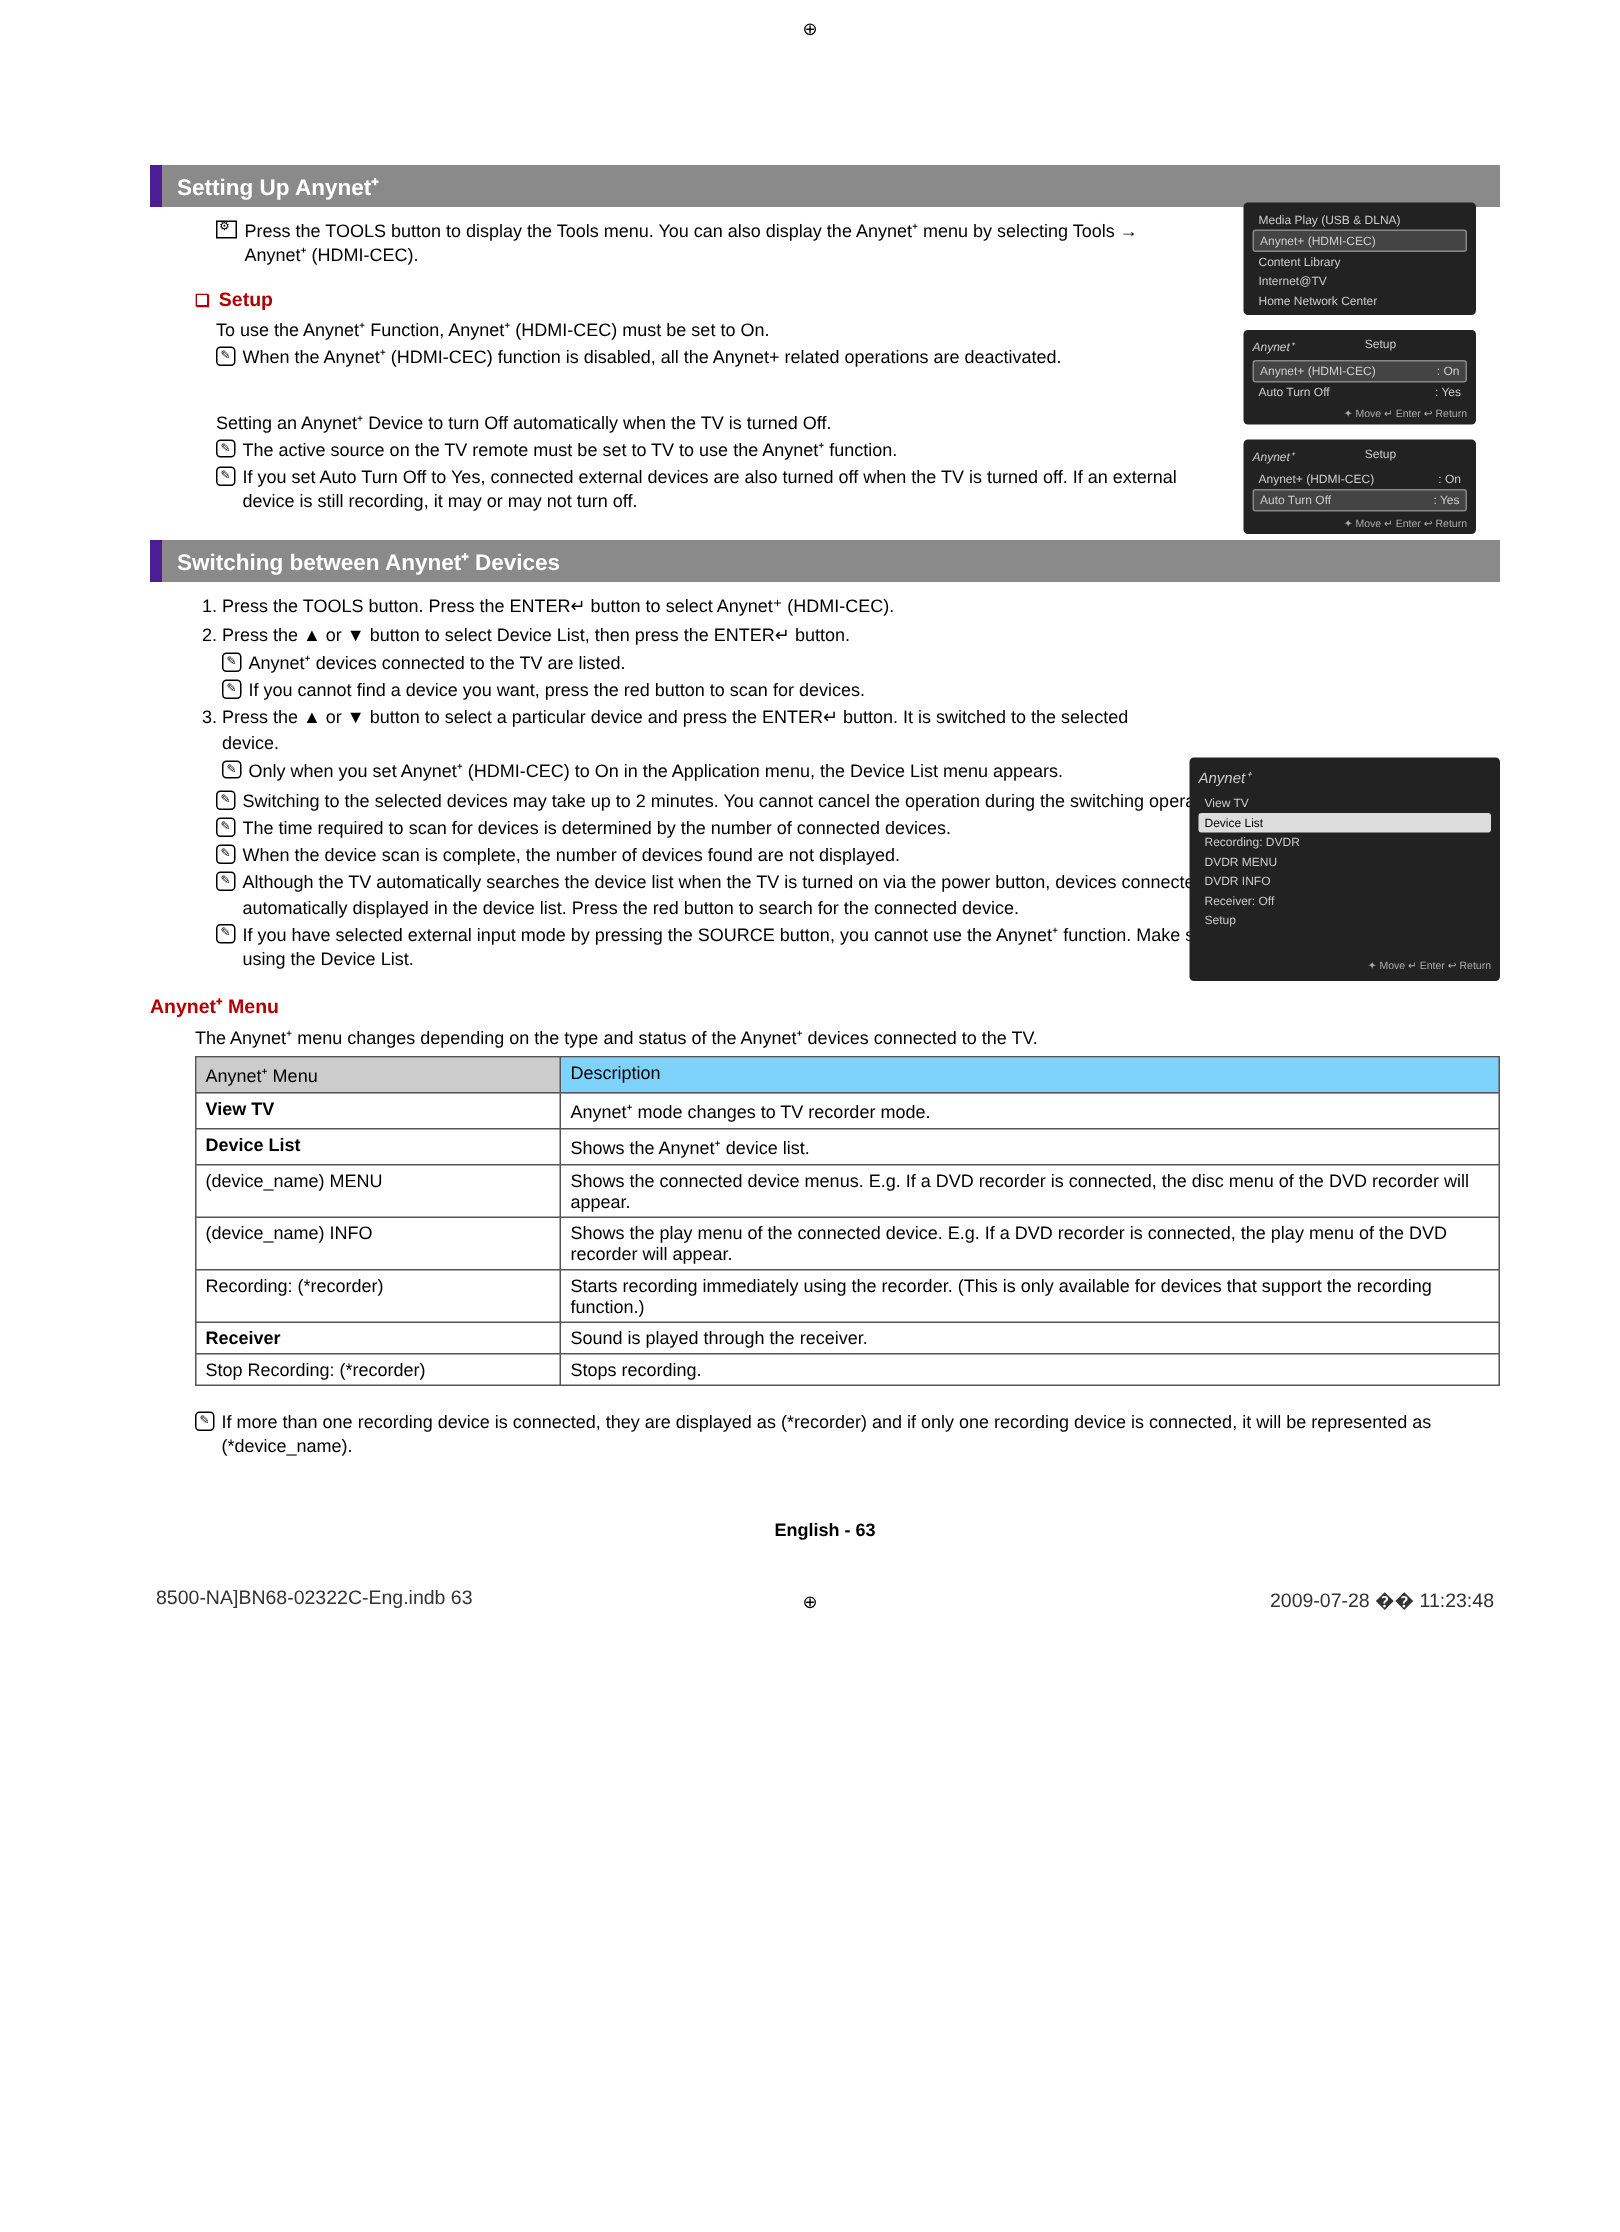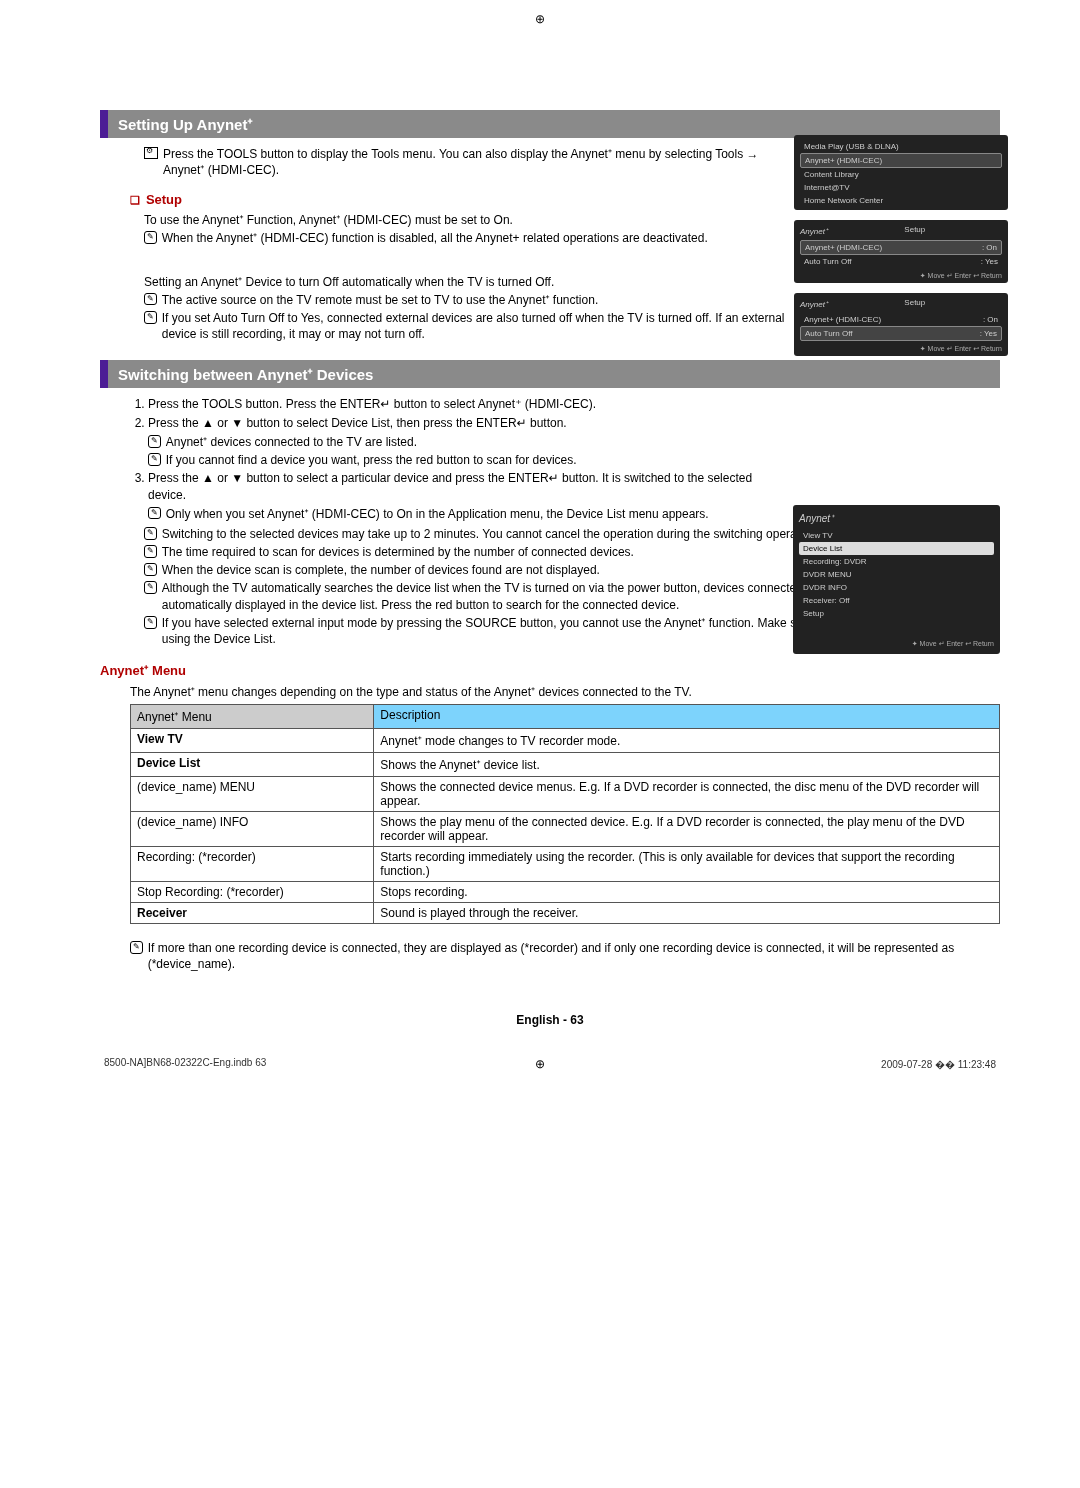--- a/index.html
+++ b/index.html
@@ -108,31 +108,31 @@
   }
   .footer {
     text-align: center;
     font-weight: bold;
     margin-top: 40px;
     font-size: 12px;
   }
   .footer-meta {
     display: flex;
     justify-content: space-between;
-    font-size: 10px;
+    font-size: 13px;
     color: #333;
     margin-top: 30px;
     padding: 0 4px;
     gap: 44px;
   }
   .embedded-screens {
     position: absolute;
-    right: 72px;
+    right: 96px;
     top: 135px;
-    width: 214px;
+    width: 155px;
   }
   .screen {
     background: #222;
     color: #ccc;
     font-size: 8px;
     border-radius: 3px;
     margin-bottom: 10px;
     padding: 5px 6px 3px 6px;
   }
   .screen .row {
@@ -365,26 +365,26 @@
           </tr>
       <tr>
             <td><span>(device_name) INFO</span></td>
             <td>Shows the play menu of the connected device. E.g. If a DVD recorder is connected, the play menu of the DVD recorder will appear.</td>
           </tr>
       <tr>
             <td><span>Recording: (*recorder)</span></td>
             <td>Starts recording immediately using the recorder. (This is only available for devices that support the recording function.)</td>
           </tr>
       <tr>
+            <td><b>Receiver</b></td>
+            <td>Sound is played through the receiver.</td>
+          </tr>
+      <tr>
             <td><span>Stop Recording: (*recorder)</span></td>
             <td>Stops recording.</td>
-          </tr>
-      <tr>
-            <td><b>Receiver</b></td>
-            <td>Sound is played through the receiver.</td>
           </tr>
     </tbody>
       </table>
 
     <div style="height:14px;"></div>
     <div class="note" style="margin-left:0;">
         <span class="note-icon">✎</span>
         <span>If more than one recording device is connected, they are displayed as (*recorder) and if only one recording device is connected, it will be represented as (*device_name).</span>
       </div>
   </div>

